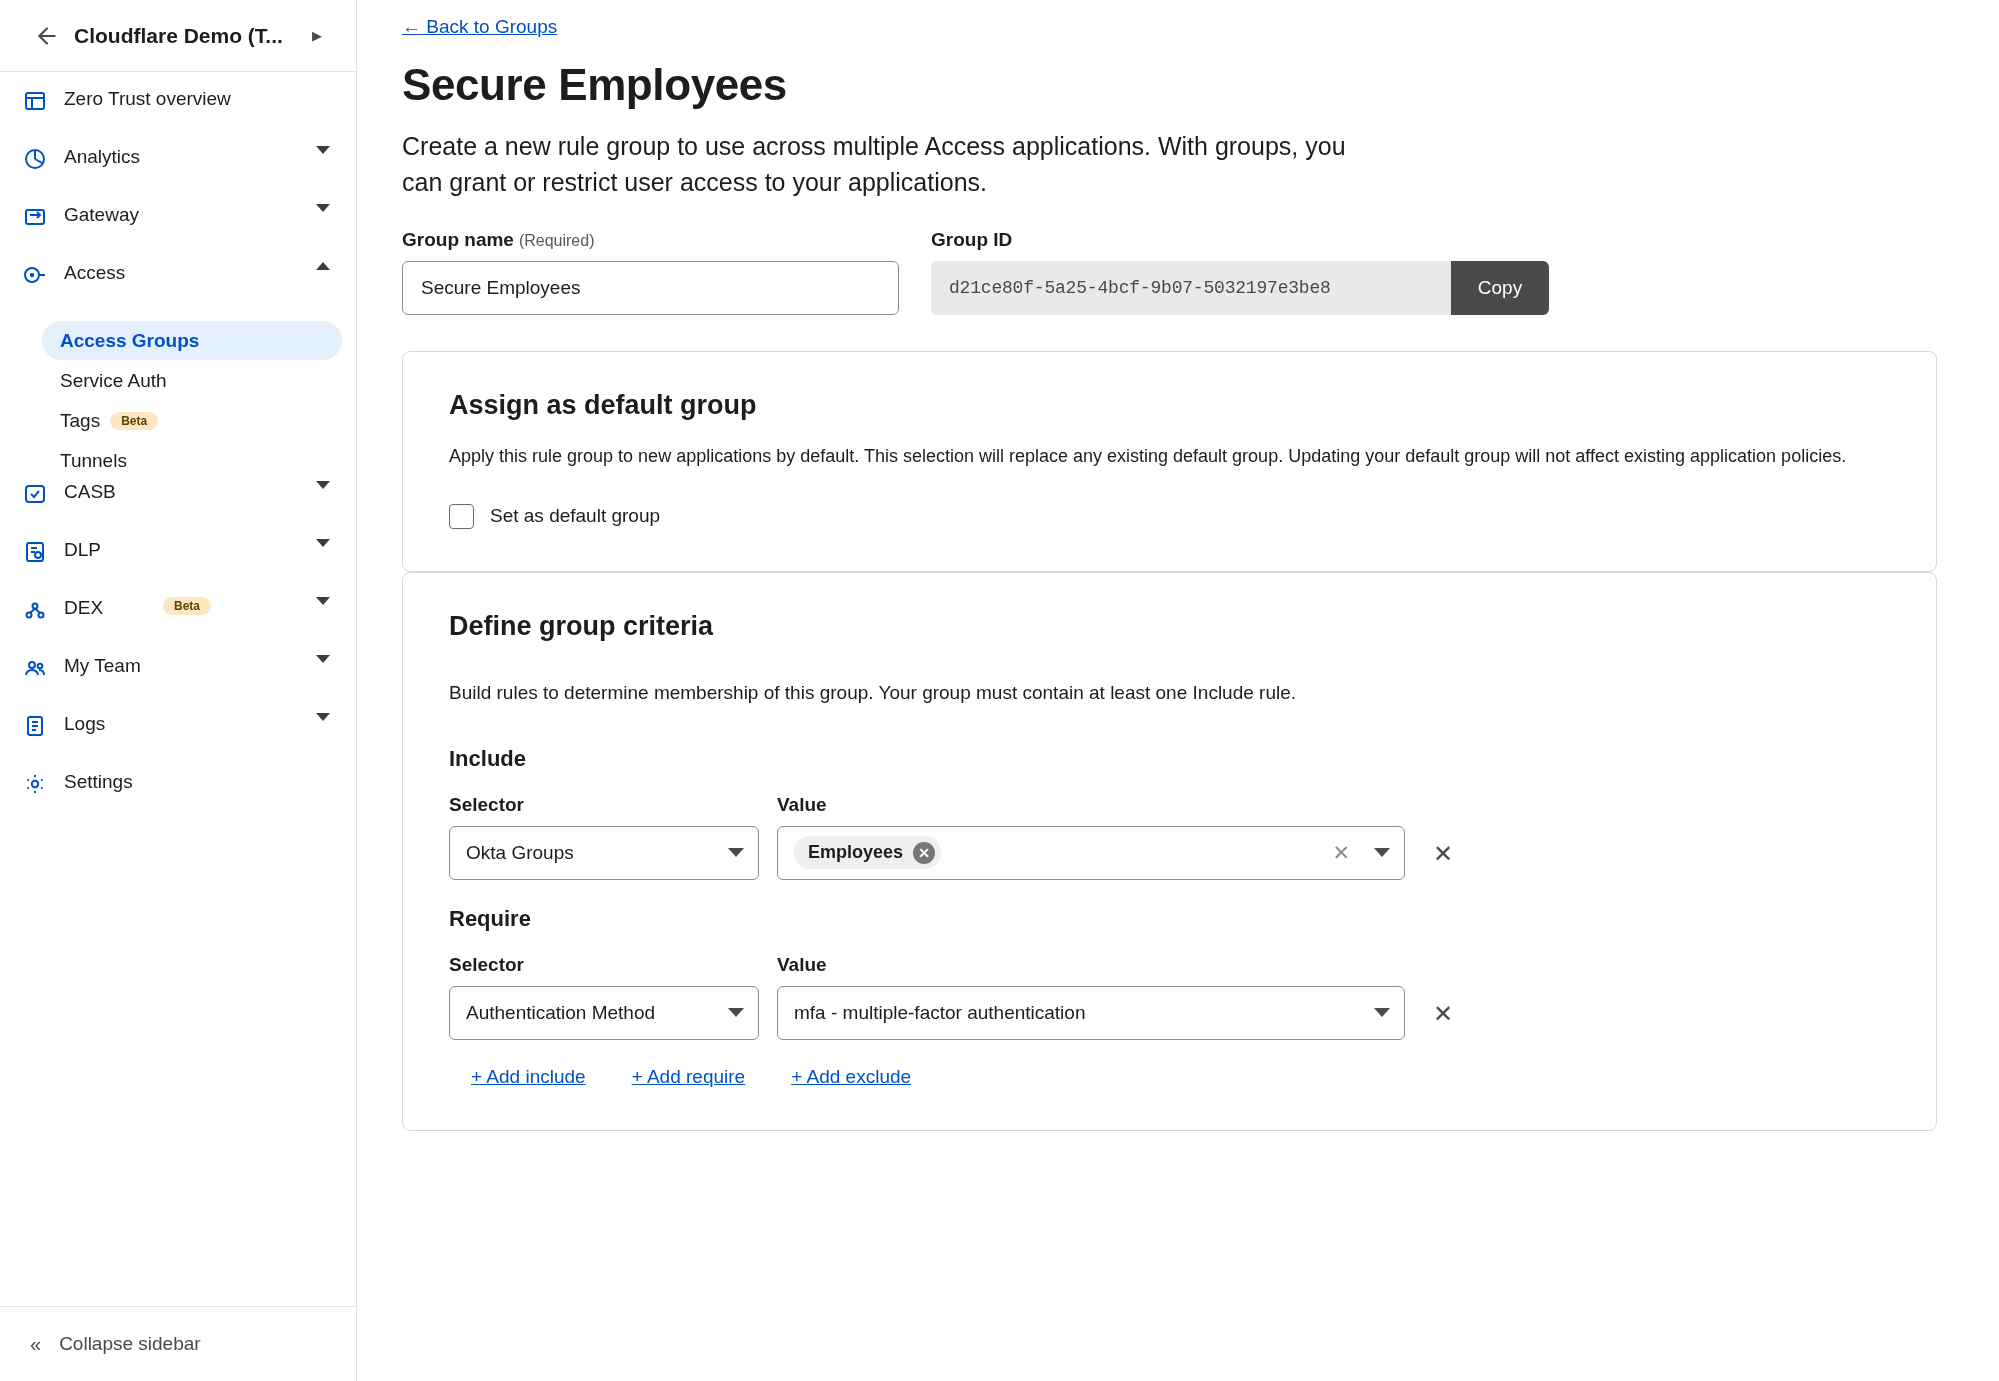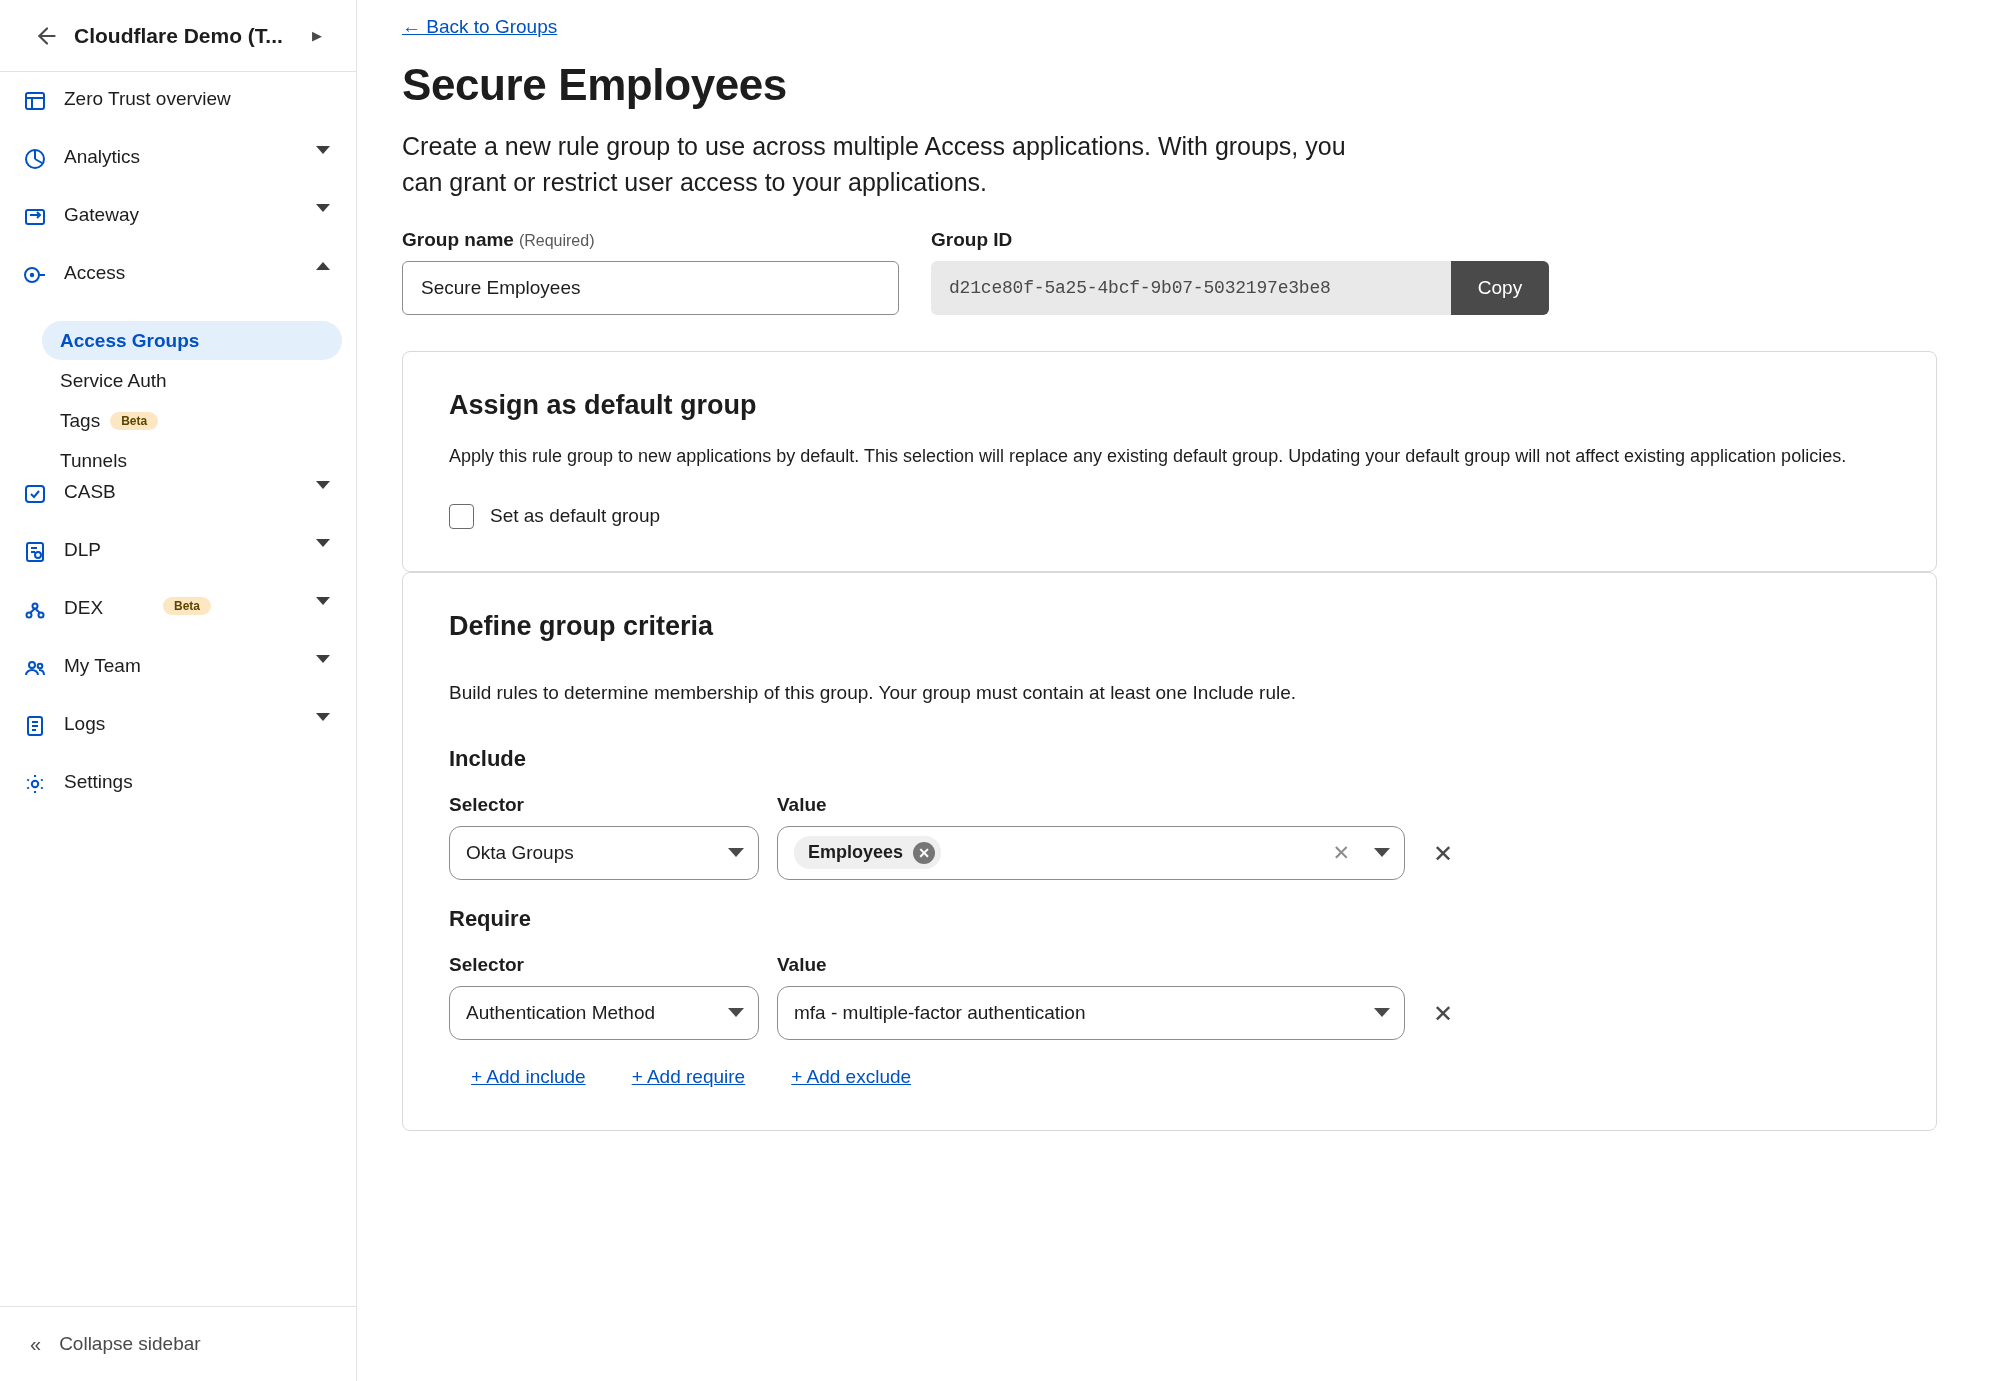--- a/index.html
+++ b/index.html
@@ -289,21 +289,21 @@
   .rule-col-val { width: 628px; }
   .sub-label {
     font-size: 19px;
     font-weight: bold;
     margin-bottom: 10px;
     color: #1d1d1d;
   }
   .select {
     height: 54px;
     border: 1px solid #8d8d8d;
-    border-radius: 12px;
+    border-radius: 6px;
     background: #fff;
     display: flex;
     align-items: center;
     padding: 0 14px 0 16px;
     font-size: 19px;
     color: #1d1d1d;
     cursor: pointer;
     position: relative;
   }
   .select .sel-text { flex: 1; white-space: nowrap; overflow: hidden; }

